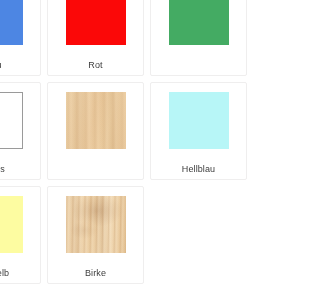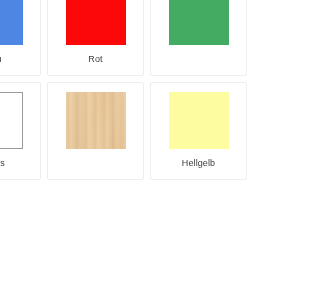--- a/index.html
+++ b/index.html
@@ -52,21 +52,21 @@
     flex: 0 0 auto;
     position: relative;
     overflow: hidden;
   }
   .swatch.bordered {
     border: 1px solid #9a9a9a;
     box-sizing: border-box;
   }
 
   .swatch-label {
-    margin-top: 9px;
+    margin-top: 15px;
     font-size: 9px;
     line-height: 11px;
     color: #3c3c3c;
     text-align: center;
     letter-spacing: 0.1px;
     width: 92%;
     word-wrap: break-word;
   }
 
   
@@ -133,17 +133,25 @@
         <div class="swatch" style="background: rgb(68, 171, 99);"></div>
       </div>
       <div class="swatch-card">
         <div class="swatch bordered" style="background: rgb(255, 255, 255); border-color: rgb(154, 154, 154);"></div>
         <div class="swatch-label">Weiss</div>
       </div>
       <div class="swatch-card">
         <div class="swatch wood-ahorn"></div>
       </div>
       <div class="swatch-card">
+        <div class="swatch" style="background: rgb(183, 246, 247);"></div>
+        <div class="swatch-label">Hellblau</div>
+      </div>
+      <div class="swatch-card">
         <div class="swatch" style="background: rgb(253, 252, 161);"></div>
         <div class="swatch-label">Hellgelb</div>
+      </div>
+      <div class="swatch-card">
+        <div class="swatch wood-birke"></div>
+        <div class="swatch-label">Birke</div>
       </div>
     </div>
 </div>
 
 </body></html>

